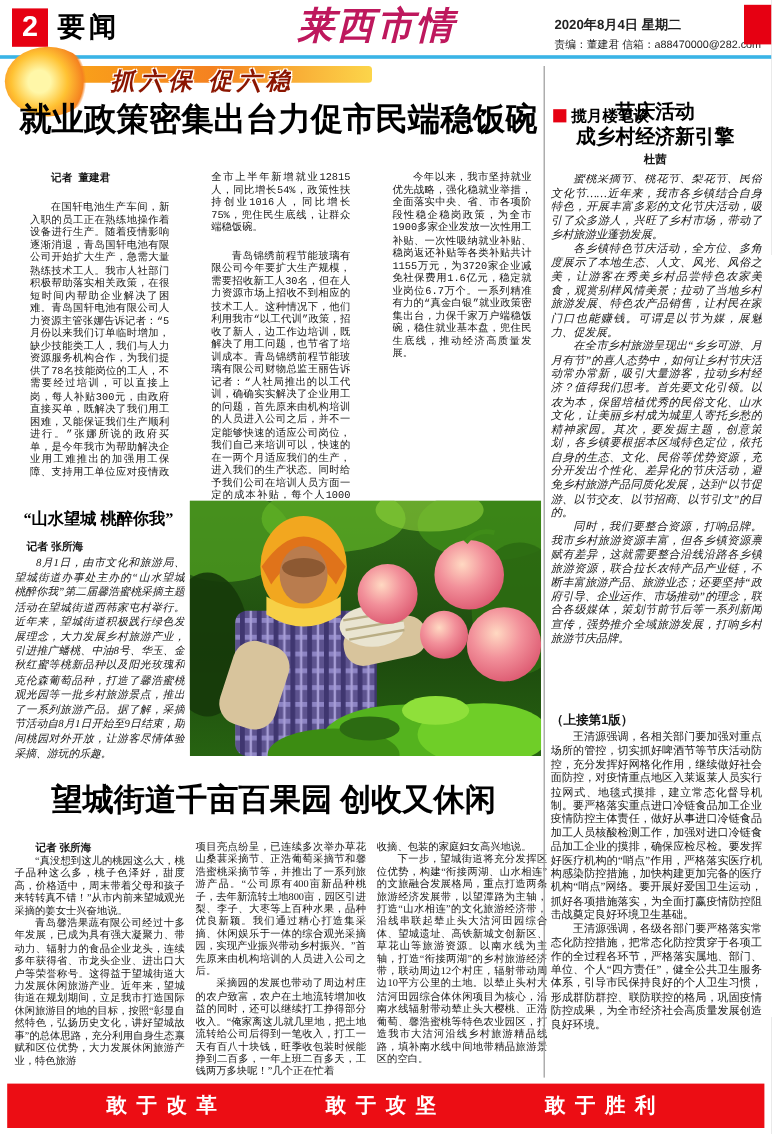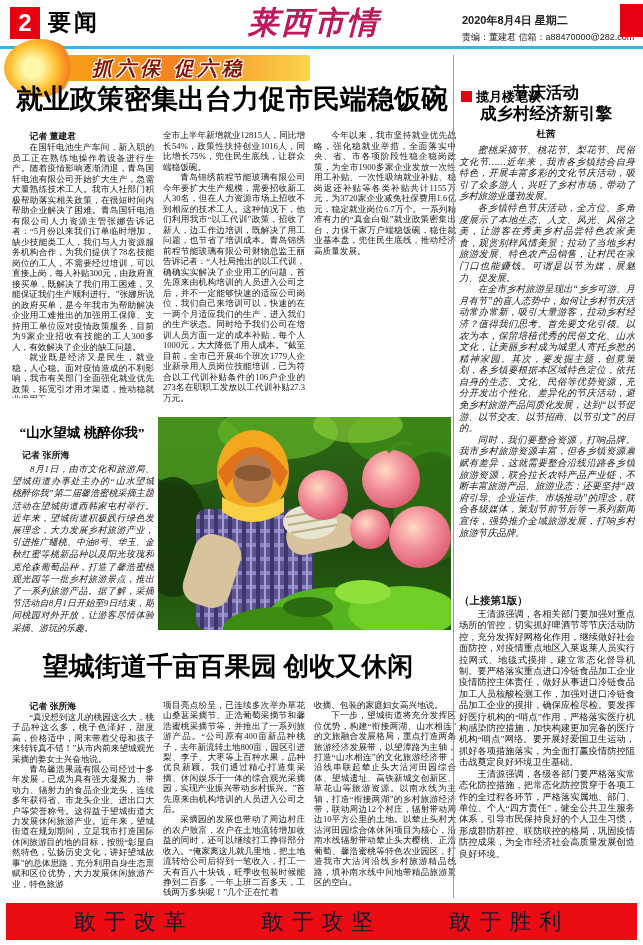--- a/index.html
+++ b/index.html
@@ -13,39 +13,39 @@
                letter-spacing:3px;color:#000;}
   .masthead{position:absolute;left:248px;top:5px;font:900 31px/1.1 "DejaVu Serif",serif;
             font-style:italic;color:#be185d;letter-spacing:2px;}
   .hdr-meta{position:absolute;left:462px;top:13px;font-family:"Liberation Sans",sans-serif;}
   .hdr-date{font-size:11px;font-weight:bold;color:#222;}
   .hdr-editor{font-size:9px;color:#222;margin-top:3px;}
   .corner-tab{position:absolute;right:0;top:4px;width:23px;height:33px;background:#e60012;}
   .hdr-rule{position:absolute;left:0;top:46px;width:643px;height:3px;background:#3ab4e6;}
 
   
-  .banner{position:absolute;left:12px;top:55px;width:298px;height:26px;
+  .banner{position:absolute;left:12px;top:55px;width:298px;height:14px;
           background:linear-gradient(90deg,#fbae17,#f58220 55%,#fcd54a);border-radius:3px;}
   .banner::before{content:"";position:absolute;left:-8px;top:-16px;width:72px;height:58px;
           background:radial-gradient(circle at 40% 50%, #fff7a8 0 18%, #ffc233 45%, #f58220 70%, rgba(245,130,32,0) 75%);
           border-radius:50%;}
   .banner-text{position:absolute;left:80px;top:0;font:900 20px/26px "Liberation Sans",sans-serif;
           font-style:italic;color:#8b1500;letter-spacing:4px;
           text-shadow:-1px -1px 0 #fff,1px -1px 0 #fff,-1px 1px 0 #fff,1px 1px 0 #fff;}
 
   
   .h1{position:absolute;left:8px;top:83px;width:440px;text-align:right;
       font-weight:900;font-size:27px;line-height:1.25;color:#000;}
   .h2{position:absolute;left:8px;top:651px;width:440px;text-align:center;
       font-weight:900;font-size:26px;line-height:1.2;color:#000;}
 
   
   .col{position:absolute;top:130px;width:142px;font-size:8.6px;line-height:10.5px;
        text-align:justify;overflow:hidden;}
-  .col p{margin:0;text-indent:2em;}
+  .col p{margin:13px;text-indent:2em;font-family:Liberation Mono, monospace;}
   .noindent-first p:first-of-type{text-indent:0;}
   .byline{font:bold 8.8px/12px "Liberation Sans",sans-serif;text-indent:1em;margin:0 0 1px 0;}
   .c1{left:12px;height:268px;}
   .c2{left:163px;height:286px;}
   .c3{left:314px;height:262px;}
   .a2col{position:absolute;top:700px;width:142px;font-size:8.6px;line-height:10.4px;
          text-align:justify;overflow:hidden;height:198px;}
   .a2col p{margin:0;text-indent:2em;}
 
   
@@ -71,21 +71,21 @@
            font-style:italic;font-size:9.4px;line-height:11.6px;text-align:justify;overflow:hidden;}
   .sb-body p{margin:0;text-indent:2em;}
   .sb-cont-label{position:absolute;left:459px;top:593px;font:bold 10.5px/14px "Liberation Sans",sans-serif;}
   .sb-cont{position:absolute;left:459px;top:609px;width:176px;height:290px;
            font-size:9.2px;line-height:11.4px;text-align:justify;overflow:hidden;}
   .sb-cont p{margin:0;text-indent:2em;font-family:Liberation Serif, serif;}
 
   
   .footer{position:absolute;left:6px;top:903px;width:631px;height:37px;background:#ec0d14;
           display:flex;align-items:center;justify-content:space-evenly;}
-  .footer span{font-weight:400;font-size:22px;color:#0f172a;letter-spacing:8px;
+  .footer span{font-weight:700;font-size:17px;color:#ffffff;letter-spacing:8px;
                font-family:"Liberation Serif",serif;}
 </style>
 </head>
 <body>
 
 <div class="page">
 
   <div class="hdr-num">2</div>
   <div class="hdr-section">要闻</div>
   <div class="masthead">莱西市情</div>

